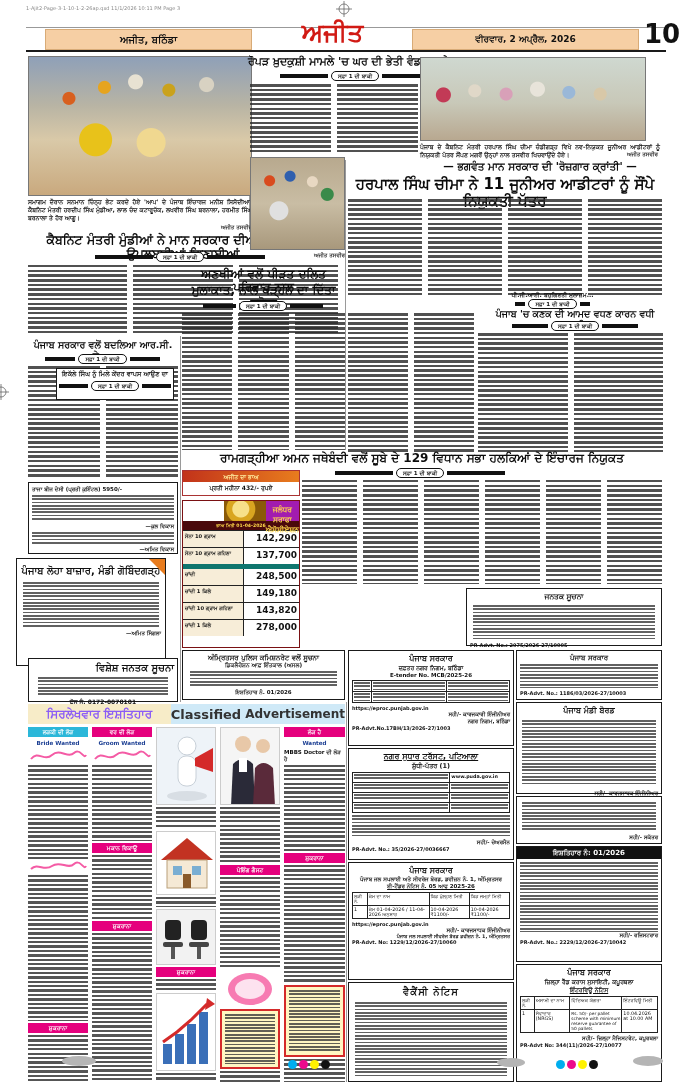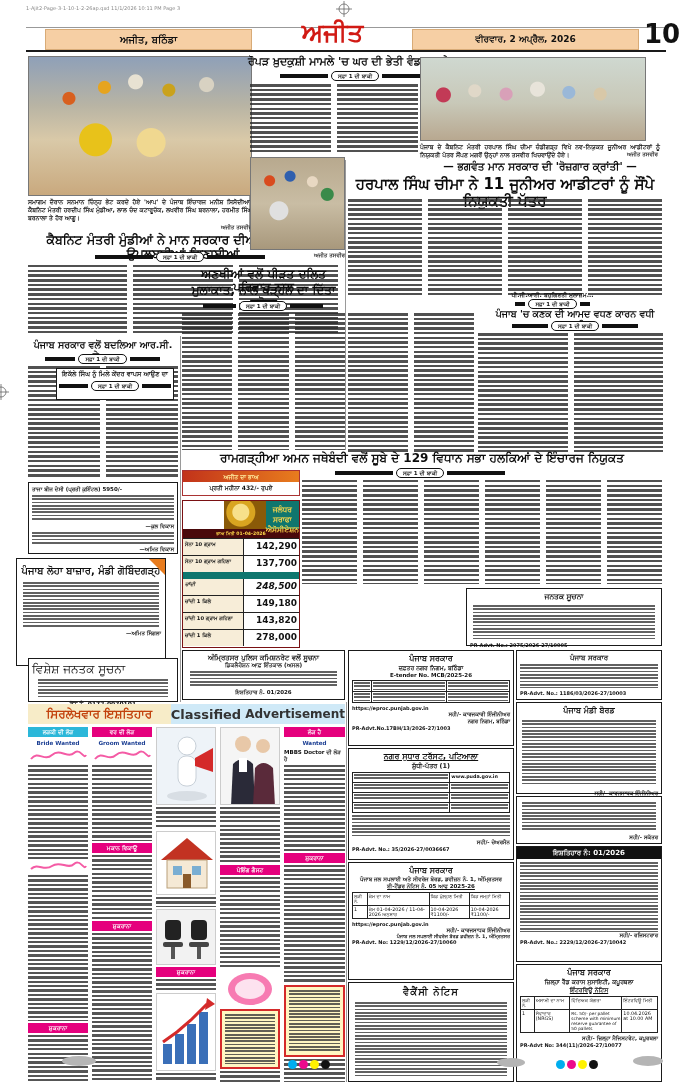--- a/index.html
+++ b/index.html
@@ -184,21 +184,21 @@
   </div>
 
   <div class="box" style="left:16px;top:558px;width:150px;height:108px;padding:4px;overflow:hidden;">
     <div class="abs" style="right:0;top:0;width:0;height:0;border-top:16px solid #e87c1e;border-left:16px solid transparent;position:absolute;"></div>
     <div style="font-size:10px;font-weight:700;text-align:center;line-height:1.2;margin-top:2px;">ਪੰਜਾਬ ਲੋਹਾ ਬਾਜ਼ਾਰ, ਮੰਡੀ ਗੋਬਿੰਦਗੜ੍ਹ</div>
     <div class="greekl" style="height:46px;margin:5px 2px 2px 2px;"></div>
     <div class="sign">—ਅਮਿਤ ਸਿੰਗਲਾ</div>
   </div>
 
   <div class="box" style="left:28px;top:658px;width:150px;height:44px;padding:3px;">
-    <div style="font-size:12px;font-weight:400;text-align:left;">ਵਿਸ਼ੇਸ਼ ਜਨਤਕ ਸੂਚਨਾ</div>
+    <div style="font-size:10px;font-weight:700;text-align:right;">ਵਿਸ਼ੇਸ਼ ਜਨਤਕ ਸੂਚਨਾ</div>
     <div class="greekl" style="height:18px;margin:3px 6px;"></div>
     <div style="font-size:6px;font-weight:700;text-align:center;">ਫੋਨ ਨੰ. 0172-0070101</div>
   </div>
 
   <div class="hl" style="left:182px;top:452px;width:480px;font-size:12px;">ਰਾਮਗੜ੍ਹੀਆ ਅਮਨ ਜਥੇਬੰਦੀ ਵਲੋਂ ਸੂਬੇ ਦੇ 129 ਵਿਧਾਨ ਸਭਾ ਹਲਕਿਆਂ ਦੇ ਇੰਚਾਰਜ ਨਿਯੁਕਤ</div>
   <div class="cap" style="left:335px;top:468px;width:170px;">
       <i></i>
       <b>ਸਫ਼ਾ 1 ਦੀ ਬਾਕੀ</b>
       <i></i>
     </div>
@@ -209,38 +209,38 @@
       <i></i>
       <i></i>
       <i></i>
     </div>
 
   <div class="box" style="left:182px;top:470px;width:118px;height:26px;border-color:#a33;">
     <div style="height:11px;background:linear-gradient(90deg,#c2331a,#e87c1e);color:#ffec9e;font-size:6px;font-weight:700;display:flex;align-items:center;justify-content:center;">ਅਜੀਤ ਦਾ ਭਾਅ</div>
     <div style="font-size:6px;font-weight:700;display:flex;align-items:center;justify-content:center;height:12px;">ਪ੍ਰਤੀ ਮਹੀਨਾ 432/- ਰੁਪਏ</div>
   </div>
   <div class="box" style="left:182px;top:500px;width:118px;height:148px;border-color:#7a1113;">
-    <div style="display:flex;height:28px;background:#0f766e;margin-left:41px;">
+    <div style="display:flex;height:20px;background:#a21caf;margin-left:41px;">
       <div style="width:46px;background:radial-gradient(circle at 40% 40%,#f7e08a 0 8px,#d9a520 9px 14px,#8a5a08 15px),#5a3a06;"></div>
       <div style="flex:1;color:#ffd84a;font-weight:700;text-align:center;font-size:7.5px;line-height:1.3;padding-top:4px;">
         <div>ਜਲੰਧਰ ਸਰਾਫਾ</div>
         <div>ਐਸੋਸੀਏਸ਼ਨ</div>
       </div>
     </div>
     <div style="height:9px;background:#4a090b;color:#ffd84a;font-size:4.6px;display:flex;align-items:center;justify-content:center;font-weight:700;">ਭਾਅ ਮਿਤੀ 01-04-2026</div>
     <div>
       <div style="display:flex;border-top:1px solid #222;height:16px;">
           <span style="flex:1.1;background:#f7edd8;font-size:5.2px;font-weight:700;padding:2px;border-right:1px solid #222;">ਸੋਨਾ 10 ਗ੍ਰਾਮ</span>
           <span style="flex:1;font-size:9px;font-weight:700;text-align:right;padding:2px;">142,290</span>
         </div>
       <div style="display:flex;border-top:1px solid #222;height:16px;">
           <span style="flex:1.1;background:#f7edd8;font-size:5.2px;font-weight:700;padding:2px;border-right:1px solid #222;">ਸੋਨਾ 10 ਗ੍ਰਾਮ ਗਹਿਣਾ</span>
           <span style="flex:1;font-size:9px;font-weight:700;text-align:right;padding:2px;">137,700</span>
         </div>
-      <div style="display:flex;border-top:7px solid #0f766e;height:16px;font-style:italic;">
+      <div style="display:flex;border-top:5px solid #0f766e;height:16px;">
           <span style="flex:1.1;background:#f7edd8;font-size:5.2px;font-weight:700;padding:2px;border-right:1px solid #222;">ਚਾਂਦੀ</span>
           <span style="flex:1;font-size:9px;font-weight:700;text-align:right;padding:2px;">248,500</span>
         </div>
       <div style="display:flex;border-top:1px solid #222;height:16px;">
           <span style="flex:1.1;background:#f7edd8;font-size:5.2px;font-weight:700;padding:2px;border-right:1px solid #222;">ਚਾਂਦੀ 1 ਕਿਲੋ</span>
           <span style="flex:1;font-size:9px;font-weight:700;text-align:right;padding:2px;">149,180</span>
         </div>
       <div style="display:flex;border-top:1px solid #222;height:16px;">
           <span style="flex:1.1;background:#f7edd8;font-size:5.2px;font-weight:700;padding:2px;border-right:1px solid #222;">ਚਾਂਦੀ 10 ਗ੍ਰਾਮ ਗਹਿਣਾ</span>
           <span style="flex:1;font-size:9px;font-weight:700;text-align:right;padding:2px;">143,820</span>
@@ -259,21 +259,21 @@
   </div>
 
   <div class="box" style="left:182px;top:650px;width:163px;height:50px;padding:3px;">
     <div style="font-size:7px;font-weight:700;text-align:center;">ਅੰਮ੍ਰਿਤਸਰ ਪੁਲਿਸ ਕਮਿਸ਼ਨਰੇਟ ਵਲੋਂ ਸੂਚਨਾ</div>
     <div style="font-size:5.8px;font-weight:700;text-align:center;">ਡਿਕਲੈਰੇਸ਼ਨ ਆਫ਼ ਇੰਤਕਾਲ (ਅਸਲ)</div>
     <div class="greekl" style="height:16px;margin:2px 4px;"></div>
     <div style="font-size:5.5px;font-weight:700;text-align:center;">ਇਸ਼ਤਿਹਾਰ ਨੰ. 01/2026</div>
   </div>
 
   <div class="abs" style="left:28px;top:704px;width:317px;height:20px;display:flex;">
-    <div style="flex:1.25;background:#f7ecc8;display:flex;align-items:center;justify-content:center;font-size:12px;font-weight:700;color:#c2410c;">ਸਿਰਲੇਖਵਾਰ ਇਸ਼ਤਿਹਾਰ</div>
+    <div style="flex:1.25;background:#f7ecc8;display:flex;align-items:center;justify-content:center;font-size:12px;font-weight:700;color:#8b5cf6;">ਸਿਰਲੇਖਵਾਰ ਇਸ਼ਤਿਹਾਰ</div>
     <div style="flex:1.3;background:#cfe9f7;display:flex;align-items:center;justify-content:center;gap:4px;">
       <span style="font-size:13px;font-weight:700;color:#333;">Classified</span>
       <span style="font-size:12px;font-weight:700;color:#333;">Advertisement</span>
     </div>
   </div>
 
   <div class="ccol" style="left:28px;top:727px;width:60px;height:355px;">
     <div class="cbar" style="background:#2bb7d9;">ਲੜਕੀ ਦੀ ਲੋੜ</div>
     <div class="cen">Bride Wanted</div>
     <svg class="script" width="60" height="14">

